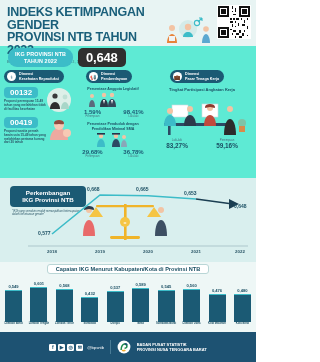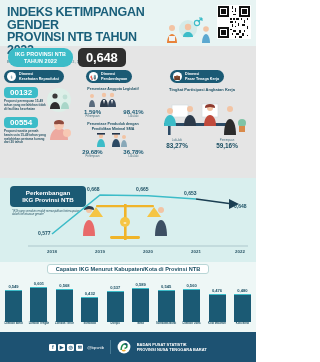--- a/index.html
+++ b/index.html
@@ -1,21 +1,21 @@
 <!DOCTYPE html>
 <html><head>
 <meta charset="utf-8">
 <style>
   * { box-sizing: border-box; margin:0; padding:0; }
   body {
     width:256px; height:362px; overflow:hidden;
     font-family:"Liberation Sans", sans-serif;
     background:#ffffff;
   }
-  .page { position:relative; width:256px; height:362px; background:#e5e5e5; }
+  .page { position:relative; width:256px; height:362px; background:#5eead4; }
 
   
   .header {
     position:relative; height:46px; background:#e8f4f3;
     padding:6px 0 0 7px;
   }
   .header-title {
     font-size:12.5px; font-weight:bold; color:#1a5f7a; line-height:12.6px;
     letter-spacing:-0.3px; width:150px;
   }
@@ -258,21 +258,21 @@
         <svg style="position:absolute; right:2px; top:0px;" width="30" height="26" viewBox="0 0 30 26">
           <circle cx="15" cy="13" r="12" fill="#ddefe8"></circle>
           <circle cx="11" cy="9" r="2.6" fill="#3a3a3a"></circle>
           <path d="M6 22c0-4 2.2-7 5-7s5 3 5 7z" fill="#2e2e2e"></path>
           <circle cx="21" cy="10" r="2.4" fill="#bfe0d5"></circle>
           <path d="M17 22c0-4 1.8-7 4-7s4 3 4 7z" fill="#a8d6c8"></path>
         </svg>
       </div>
 
       <div style="position:relative; margin-top:5px;">
-        <div class="stat-badge">00554</div>
+        <div class="stat-badge">00419</div>
         <div class="stat-desc">Proporsi wanita pernah kawin usia 15-49 tahun yang melahirkan pertama kurang dari 20 tahun</div>
         <svg style="position:absolute; right:2px; top:-1px;" width="28" height="26" viewBox="0 0 28 26">
           <path d="M4 24c0-7 4-12 9-12s9 5 9 12z" fill="#eda9a0"></path>
           <circle cx="13" cy="9" r="5" fill="#f7c9b4"></circle>
           <path d="M8 7c0-4 10-4 10 0c0 2-2 1-5 1s-5 1-5-1z" fill="#8e4b3f"></path>
           <circle cx="21" cy="17" r="4" fill="#f7c9b4"></circle>
         </svg>
       </div>
     </div>
 

